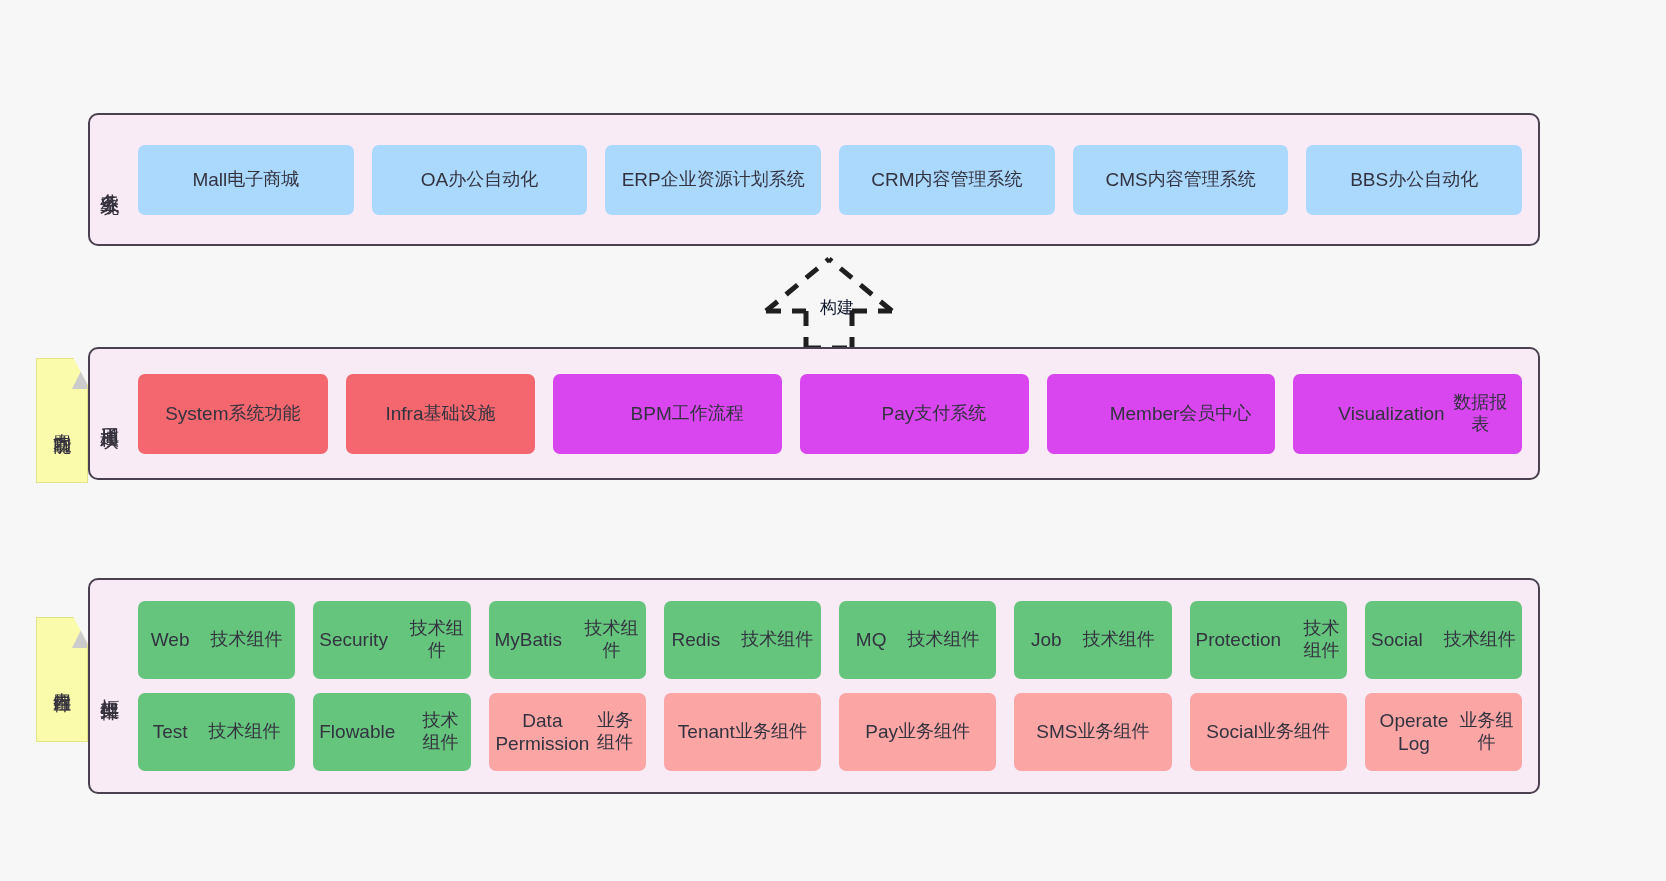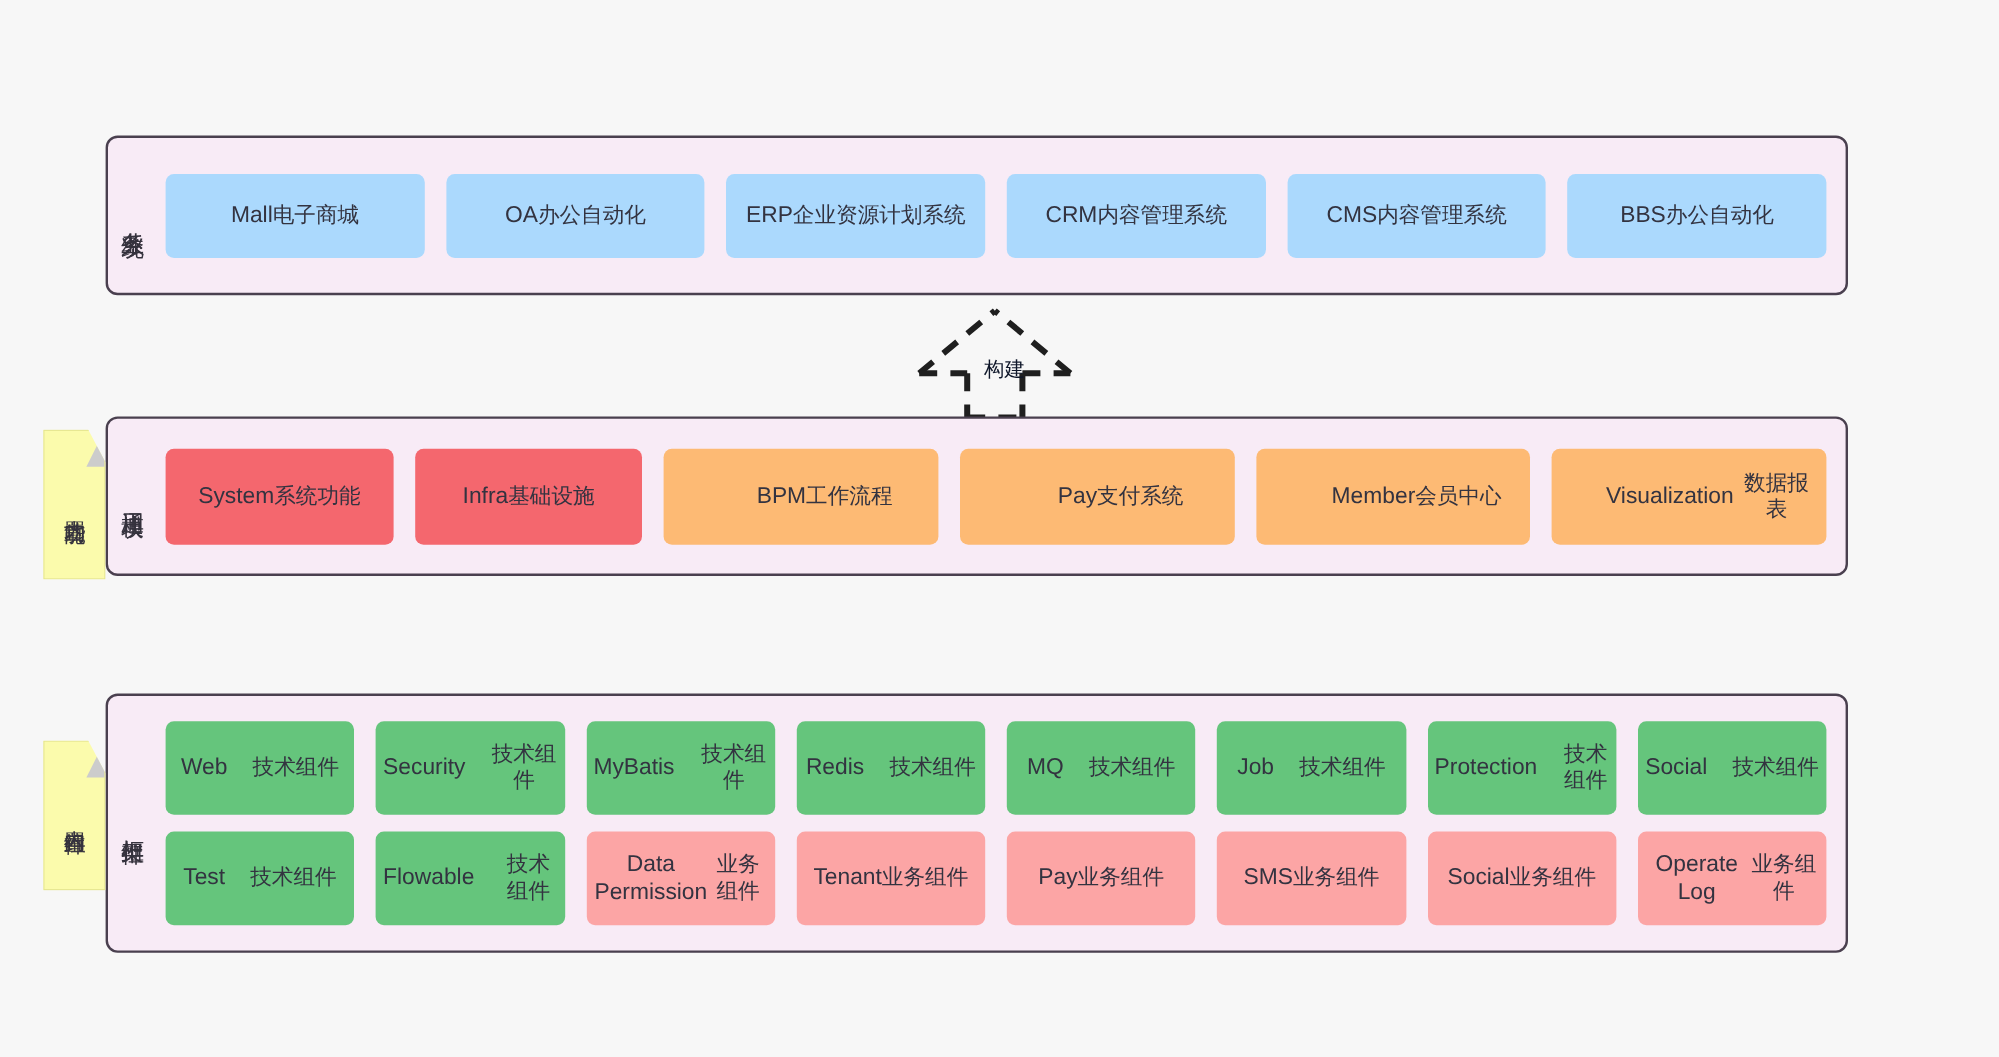--- a/index.html
+++ b/index.html
@@ -72,21 +72,21 @@
   .card .ttl {
     font-size: 19px;
   }
   .card .sub {
     font-size: 18px;
   }
 
   
   .c-blue        { background: #abd9fd; }
   .c-red         { background: #f4676e; }
-  .c-pink        { background: #fdba74; padding-left: 45px; }
+  .c-pink        { background: #d946ef; padding-left: 45px; }
   .c-green       { background: #65c57c; gap: 21px; }
   .c-lightgreen  { background: #fca5a5; }
 
   
   #layer-business { left: 88px;  top: 113px; width: 1452px; height: 133px; }
   #layer-modules  { left: 88px;  top: 347px; width: 1452px; height: 133px; justify-content: center; }
   #layer-framework{ left: 88px;  top: 578px; width: 1452px; height: 216px; }
 
   #layer-business .card  { height: 70px; }
   #layer-modules  .card  { height: 80px; }

